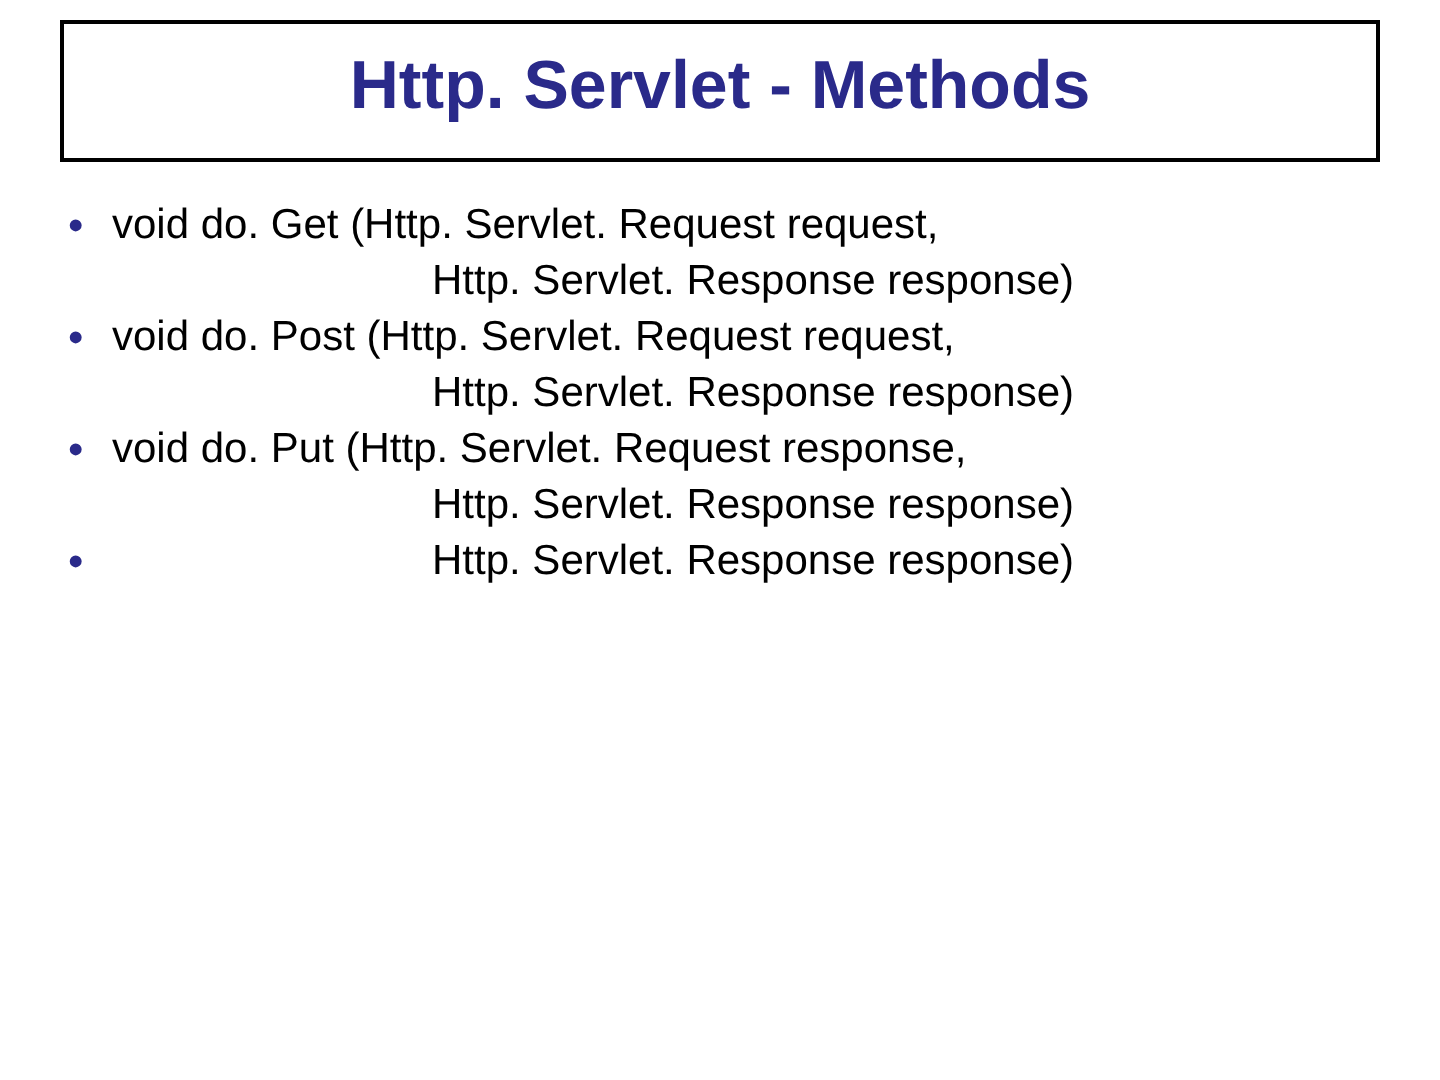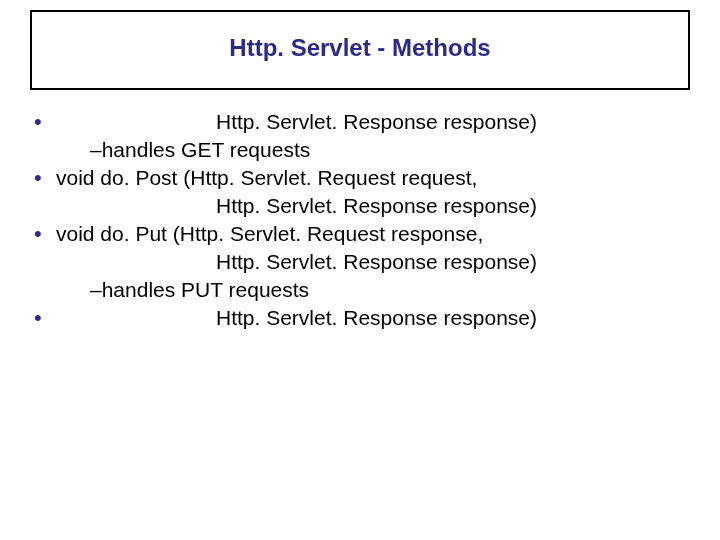--- a/index.html
+++ b/index.html
@@ -17,22 +17,22 @@
     box-sizing: border-box;
     padding: 10px 20px 0 20px;
   }
   .title-box {
     border: 2px solid #000;
     margin: 0 10px 18px 10px;
     padding: 6px 0 10px 0;
     text-align: center;
   }
   .title-box h1 {
-    margin: 16px;
-    font-size: 24px;
+    margin: 6px;
+    font-size: 34px;
     font-weight: bold;
     color: #2a2a8a;
     letter-spacing: 0px;
   }
   ul.outer {
     list-style: none;
     margin: 0;
     padding: 0 0 0 10px;
   }
   ul.outer > li {
@@ -64,30 +64,29 @@
 <body>
 
 <div class="slide">
 
   <div class="title-box">
     <h1>Http. Servlet - Methods</h1>
   </div>
 
   <ul class="outer">
     <li>
+      <div class="line sig">void do. Get (Http. Servlet. Request request,</div>
       <div class="line cont">Http. Servlet. Response response)</div>
-      <div class="line note">–handles GET requests</div>
     </li>
     <li>
       <div class="line sig">void do. Post (Http. Servlet. Request request,</div>
       <div class="line cont">Http. Servlet. Response response)</div>
     </li>
     <li>
       <div class="line sig">void do. Put (Http. Servlet. Request response,</div>
       <div class="line cont">Http. Servlet. Response response)</div>
-      <div class="line note">–handles PUT requests</div>
     </li>
     <li>
       <div class="line cont">Http. Servlet. Response response)</div>
     </li>
   </ul>
 
 </div>
 
 </body></html>

